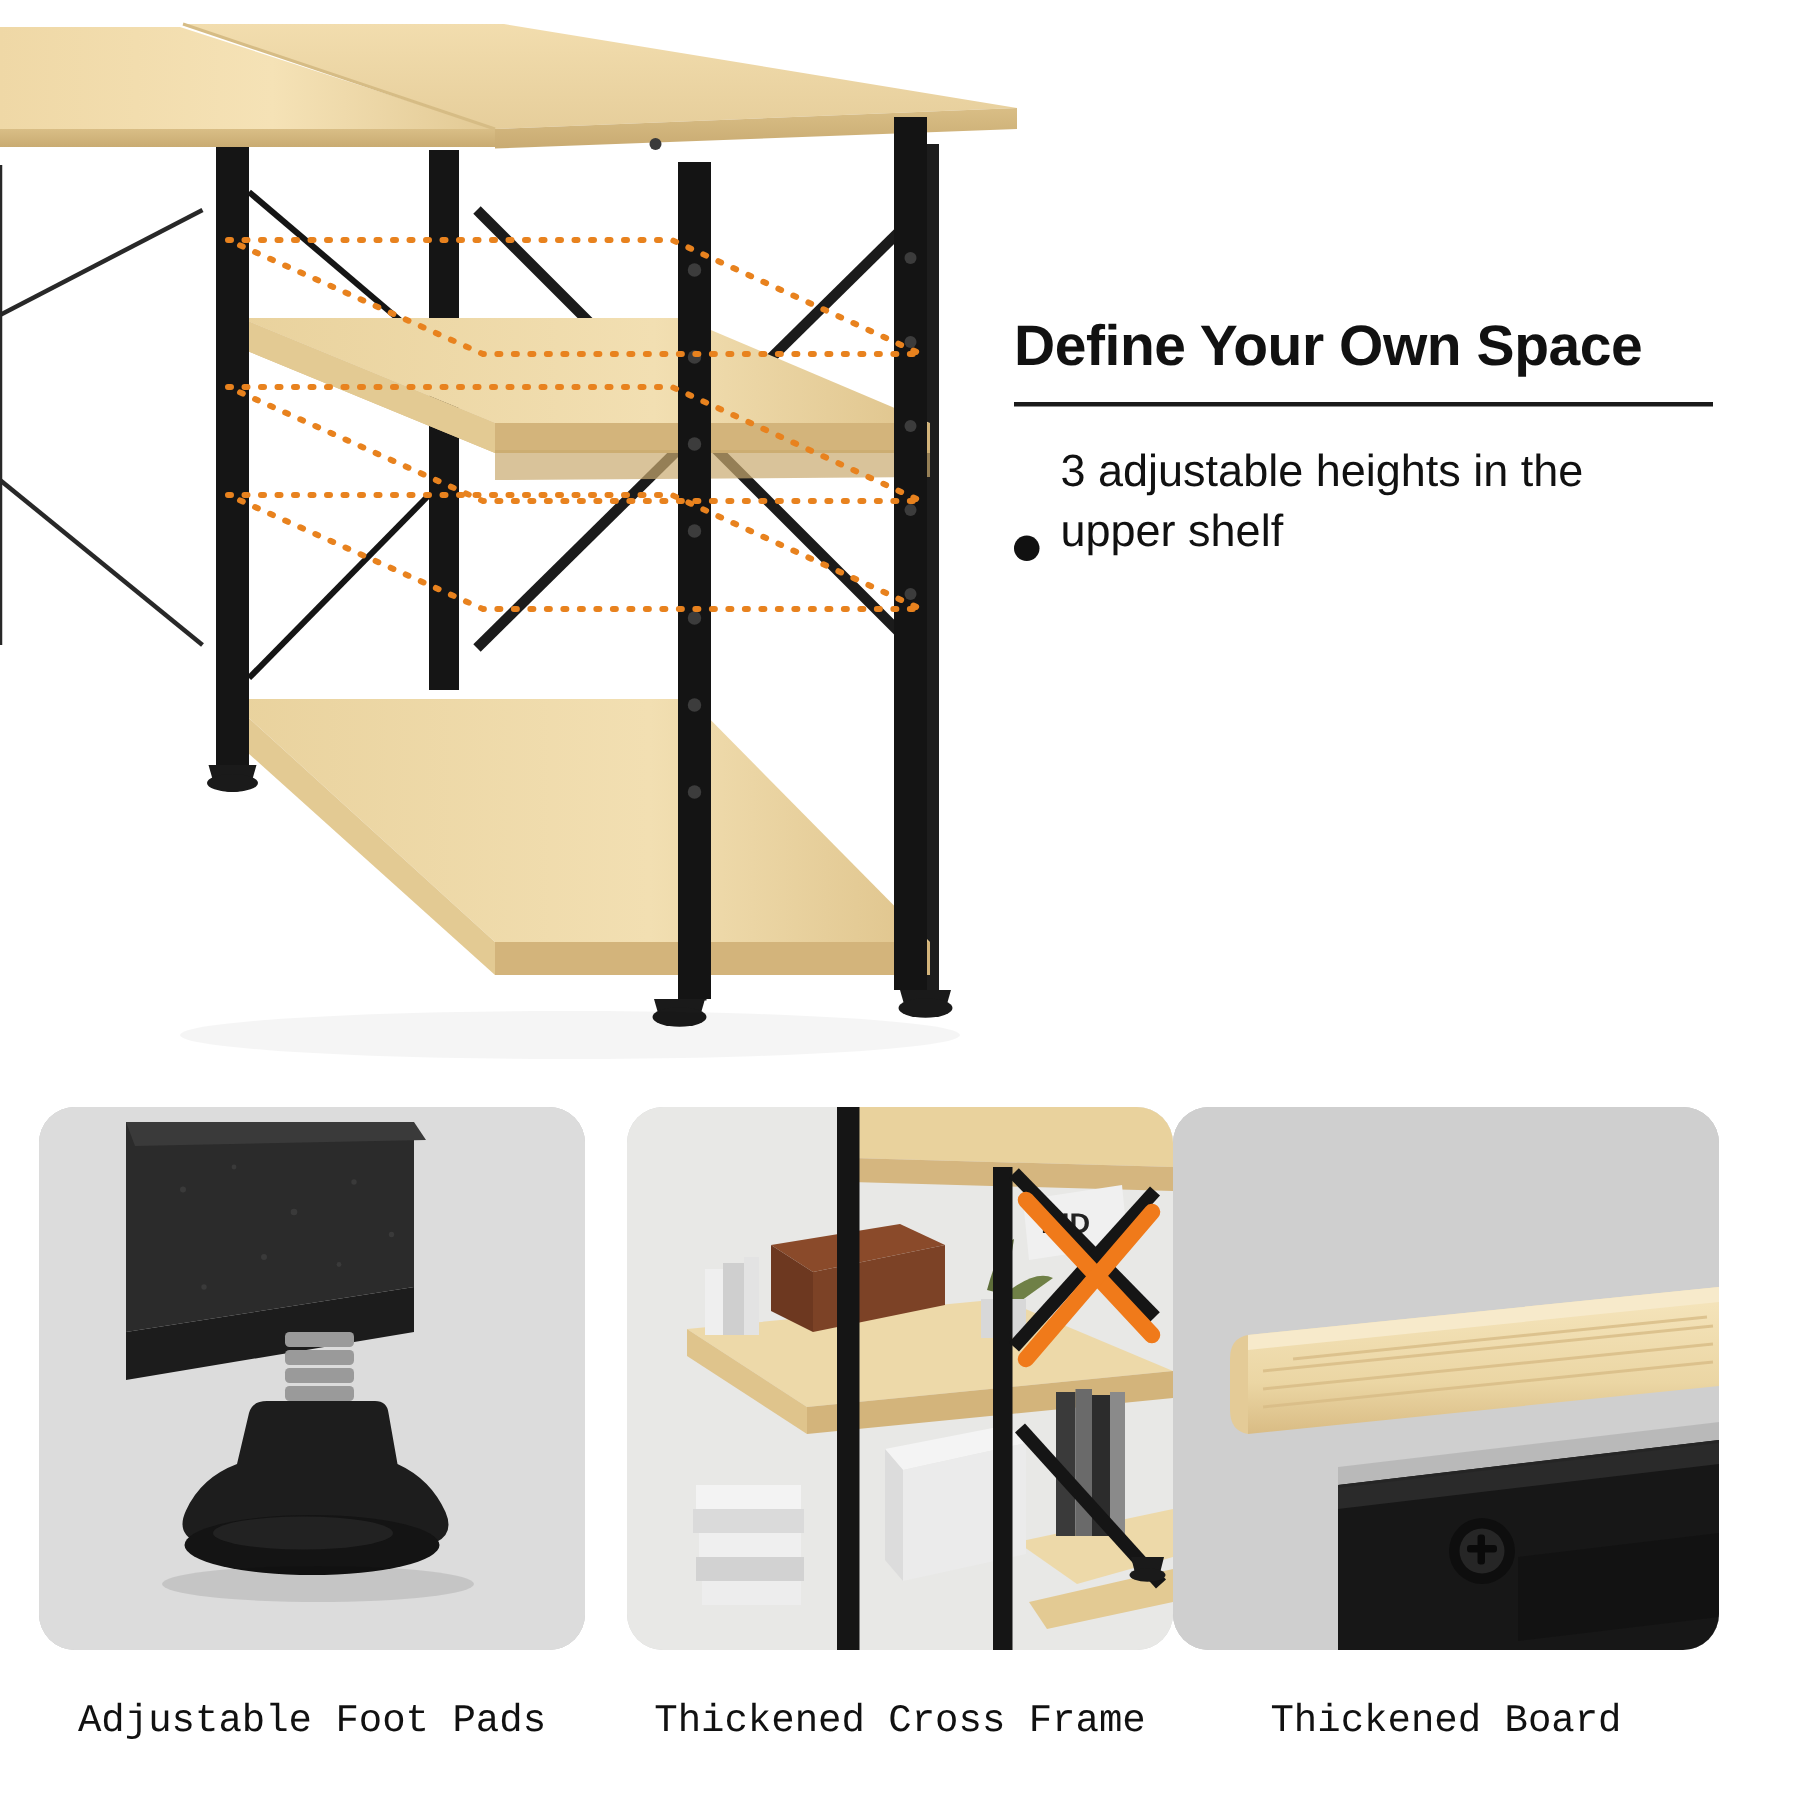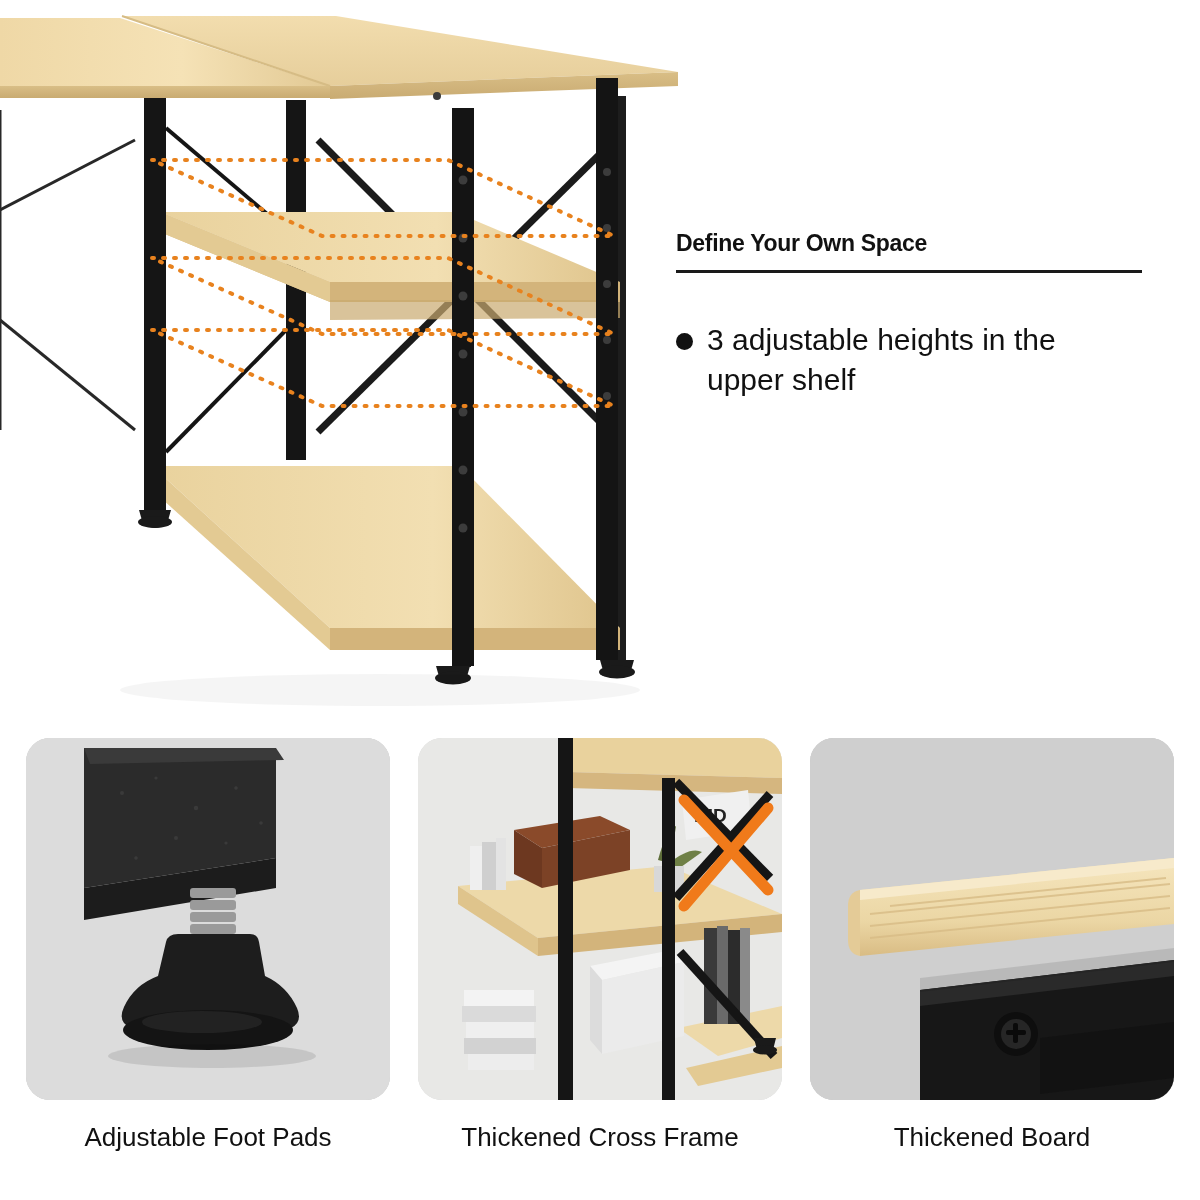--- a/index.html
+++ b/index.html
@@ -32,37 +32,36 @@
     width: 680px; height: 730px;
   }
 
   
   #hero-text {
     position: absolute;
     left: 676px; top: 210px;
     width: 500px;
   }
   #hero-title {
-    font-size: 23px;
+    font-size: 38px;
     font-weight: bold;
     color: #111111;
     letter-spacing: -0.3px;
     line-height: 1.15;
     white-space: nowrap;
-    margin-top: 20px;
   }
   #hero-rule {
     margin-top: 14px;
     width: 466px; height: 3px;
     background: #1a1a1a;
   }
   #hero-bullet-row {
     display: flex;
-    align-items: flex-start;
-    margin-top: 47px;
+    align-items: flex-end;
+    margin-top: 24px;
   }
   .bullet-dot {
     width: 17px; height: 17px;
     border-radius: 50%;
     background: #111111;
     margin-top: 13px;
     margin-right: 14px;
     flex: 0 0 auto;
   }
   #hero-bullet-text {
@@ -78,35 +77,36 @@
     left: 0; top: 730px;
     width: 1200px; height: 470px;
   }
   .feature {
     position: absolute;
     top: 8px;
     width: 364px;
   }
   .feature.f0 { left: 26px; }
   .feature.f1 { left: 418px; }
-  .feature.f2 { left: 810px; }
+  .feature.f2 { left: 782px; }
 
   .feature-frame {
     position: relative;
     width: 364px; height: 362px;
     border-radius: 24px;
     overflow: hidden;
     background: #d6d6d6;
   }
   .feature-caption {
-    margin-top: 22px;
+    margin-top: 32px;
     text-align: center;
     font-size: 26px;
     color: #111111;
     white-space: nowrap;
+    font-family: Liberation Mono, monospace;
   }
 
   svg { display: block; }
 </style>
 </head>
 <body>
 
 <div id="page">
 
   <div id="hero">

